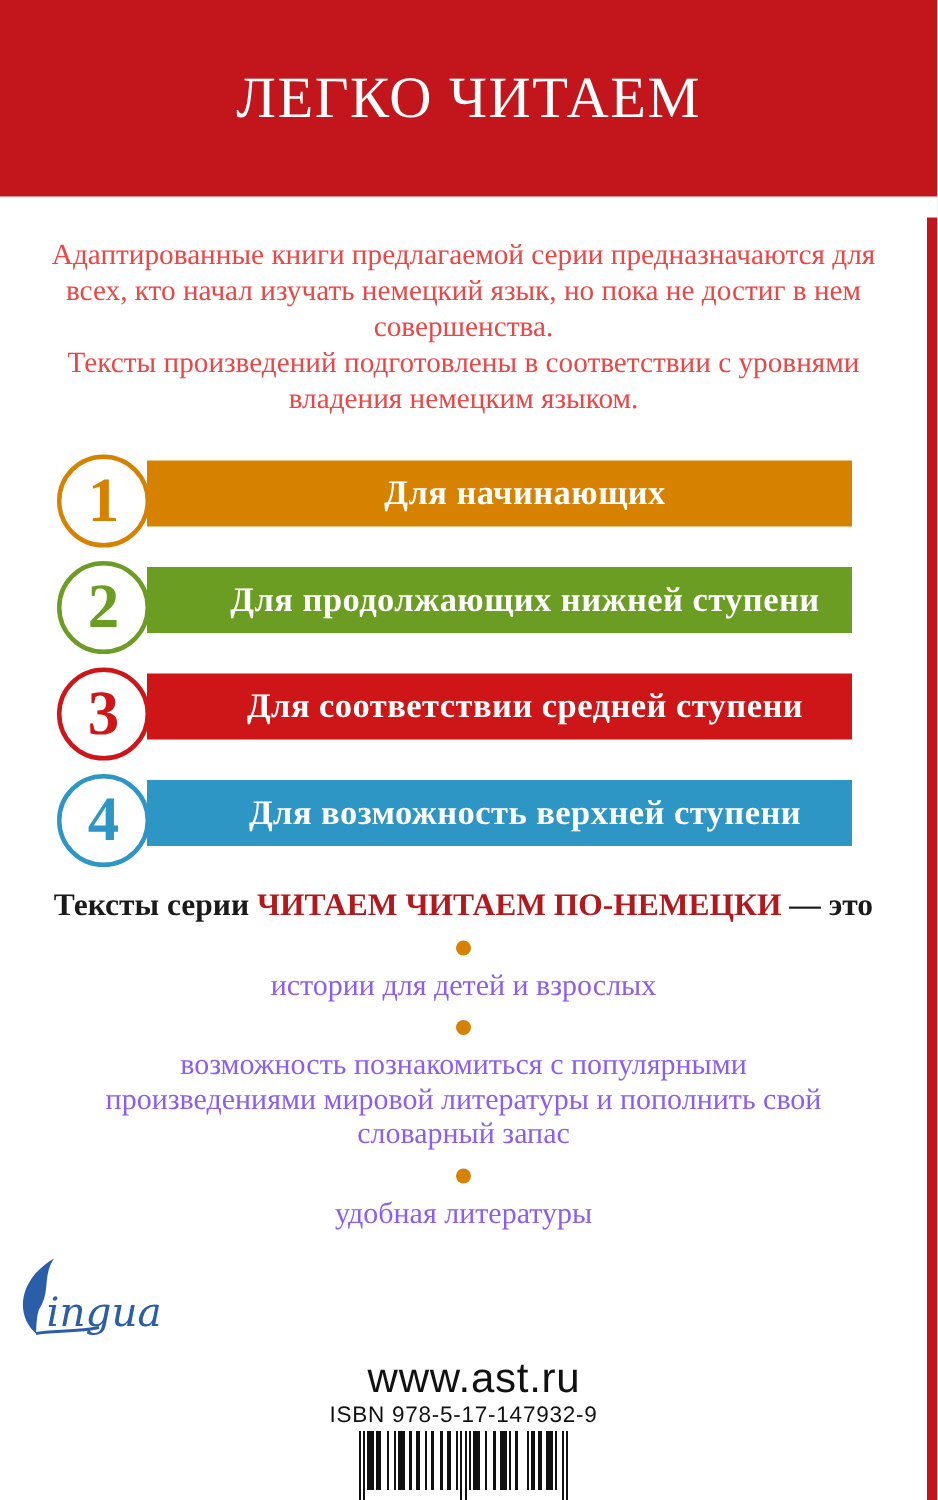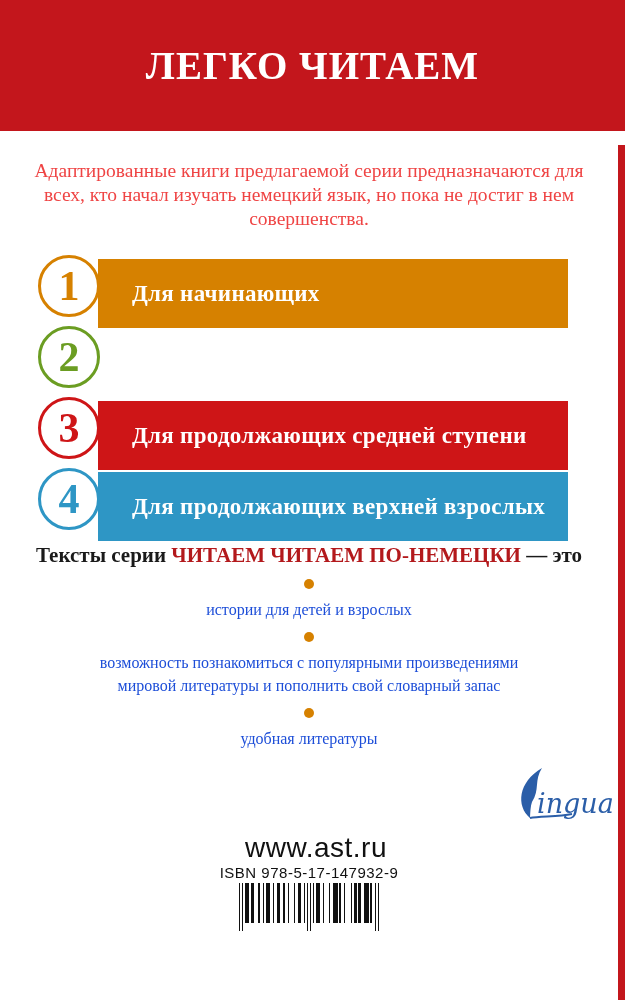--- a/index.html
+++ b/index.html
@@ -10,42 +10,42 @@
     background:#ffffff;
     overflow:hidden;
     font-family:"Liberation Serif","DejaVu Serif",serif;
   }
   
   .header-band {
     position:absolute; top:0; left:0; width:625px; height:131px;
     display:flex; flex-direction:column; justify-content:center; align-items:center;
   }
   .header-band .title-line {
-    color:#ffffff; font-weight:bold; font-size:39px; line-height:42px;
+    color:#ffffff; font-weight:normal; font-size:39px; line-height:42px;
     letter-spacing:1px; text-align:left;
   }
   
   .side-stripe {
     position:absolute; top:145px; right:0; width:7px; bottom:0;
   }
   .content {
     position:absolute; top:131px; left:0; width:618px;
   }
   .intro {
     margin:28px auto 0 auto; width:574px;
     text-align:center; color:#ef4444;
     font-size:19.5px; line-height:24px;
   }
   .intro p { margin:0; }
   
   .levels { margin:26px 0 0 38px; width:530px; }
   .level-row { position:relative; height:57px; margin-bottom:14px; }
   .level-bar {
-    position:absolute; left:60px; right:0; top:2px; height:69px;
-    display:flex; align-items:center; padding-left:34px; box-sizing:border-box;
+    position:absolute; left:60px; right:0; top:2px; height:44px;
+    display:flex; align-items:center; padding-left:34px; box-sizing:border-box;justify-content:center;
   }
   .level-label {
     color:#ffffff; font-weight:bold; font-size:23px; letter-spacing:0.3px;
   }
   .level-circle {
     position:absolute; left:0; top:-2px; width:56px; height:56px;
     background:#ffffff; border:3px solid #000; border-radius:50%;
     display:flex; align-items:center; justify-content:center; z-index:2;
   }
   .level-num { font-weight:bold; font-size:42px; line-height:1; }
@@ -54,25 +54,25 @@
     margin-top:16px; text-align:center;
     font-weight:bold; font-size:21px; color:#1a1a1a;
   }
   
   .features { text-align:center; }
   .feature-dot {
     width:10px; height:10px; border-radius:50%;
     margin:11px auto 9px auto;
   }
   .feature-text {
-    font-size:16px; line-height:23px; color:#1d4ed8;
+    font-size:20px; line-height:23px; color:#8b5cf6;
     width:480px; margin:0 auto;
   }
   
-  .logo-wrap { margin-top:16px; display:flex; justify-content:flex-end; }
+  .logo-wrap { margin-top:16px; display:flex; justify-content:flex-start; }
   
   .website {
     margin-top:8px; text-align:center;
     font-family:"Liberation Sans","DejaVu Sans",sans-serif;
     font-size:28px; color:#111; letter-spacing:0.5px;padding-left:14px;
   }
   
   .isbn-label {
     margin-top:0; text-align:center;
     font-family:"Liberation Sans","DejaVu Sans",sans-serif;
@@ -88,47 +88,51 @@
   <div class="header-band" style="background: rgb(195, 22, 28);">
     <div class="title-line">ЛЕГКО ЧИТАЕМ</div>
   </div>
 
   <div class="side-stripe" style="background: rgb(195, 22, 28);"></div>
 
   <div class="content">
 
     <div class="intro">
       <p>Адаптированные книги предлагаемой серии предназначаются для всех, кто начал изучать немецкий язык, но пока не достиг в нем совершенства.</p>
+      <p>Тексты произведений подготовлены в соответствии с уровнями владения немецким языком.</p>
     </div>
 
     <div class="levels">
       <div class="level-row">
         <div class="level-bar" style="background: rgb(214, 129, 0);">
           <span class="level-label">Для начинающих</span>
         </div>
         <div class="level-circle" style="border-color: rgb(214, 129, 0);">
           <span class="level-num" style="color: rgb(214, 129, 0);">1</span>
         </div>
       </div>
       <div class="level-row">
+        <div class="level-bar" style="background: rgb(107, 157, 34);">
+          <span class="level-label">Для продолжающих нижней ступени</span>
+        </div>
         <div class="level-circle" style="border-color: rgb(107, 157, 34);">
           <span class="level-num" style="color: rgb(107, 157, 34);">2</span>
         </div>
       </div>
       <div class="level-row">
         <div class="level-bar" style="background: rgb(206, 21, 23);">
-          <span class="level-label">Для продолжающих средней ступени</span>
+          <span class="level-label">Для соответствии средней ступени</span>
         </div>
         <div class="level-circle" style="border-color: rgb(206, 21, 23);">
           <span class="level-num" style="color: rgb(206, 21, 23);">3</span>
         </div>
       </div>
       <div class="level-row">
         <div class="level-bar" style="background: rgb(46, 150, 197);">
-          <span class="level-label">Для продолжающих верхней взрослых</span>
+          <span class="level-label">Для возможность верхней ступени</span>
         </div>
         <div class="level-circle" style="border-color: rgb(46, 150, 197);">
           <span class="level-num" style="color: rgb(46, 150, 197);">4</span>
         </div>
       </div>
     </div>
 
     <div class="series-heading">
       <span>Тексты серии </span><span id="series-name" style="color: rgb(179, 25, 28);">ЧИТАЕМ ЧИТАЕМ ПО-НЕМЕЦКИ</span><span> — это</span>
     </div>

